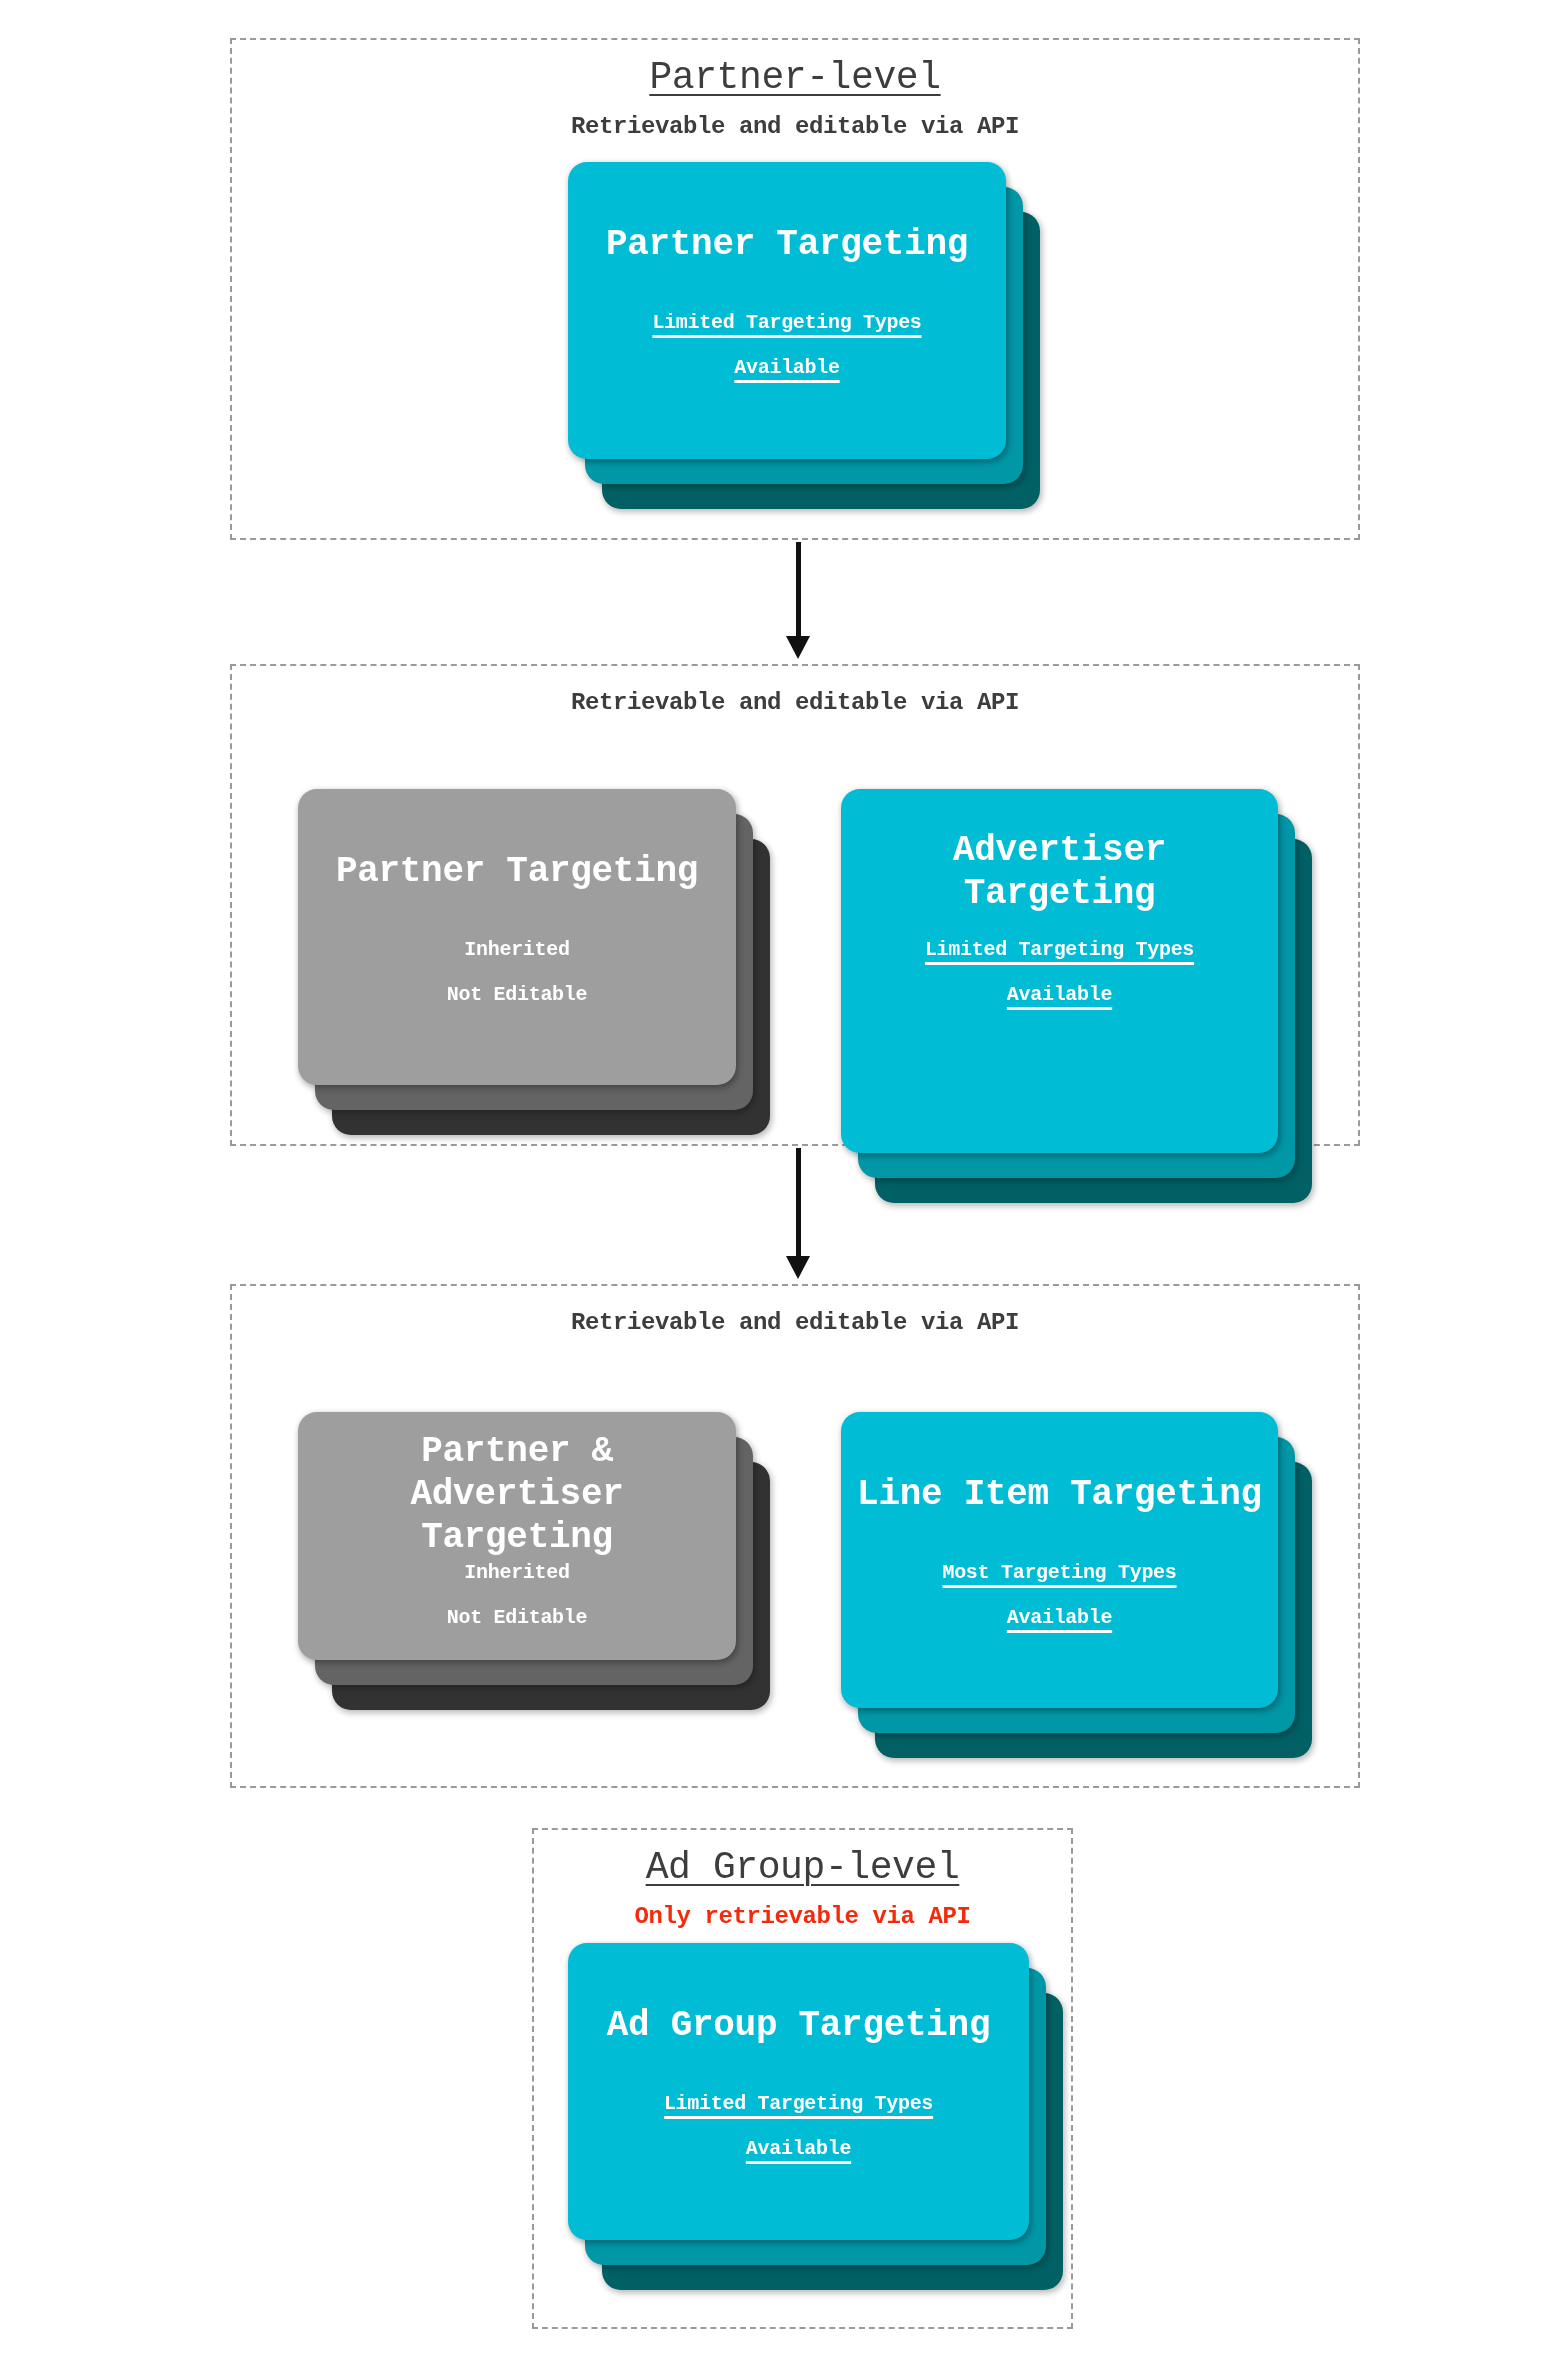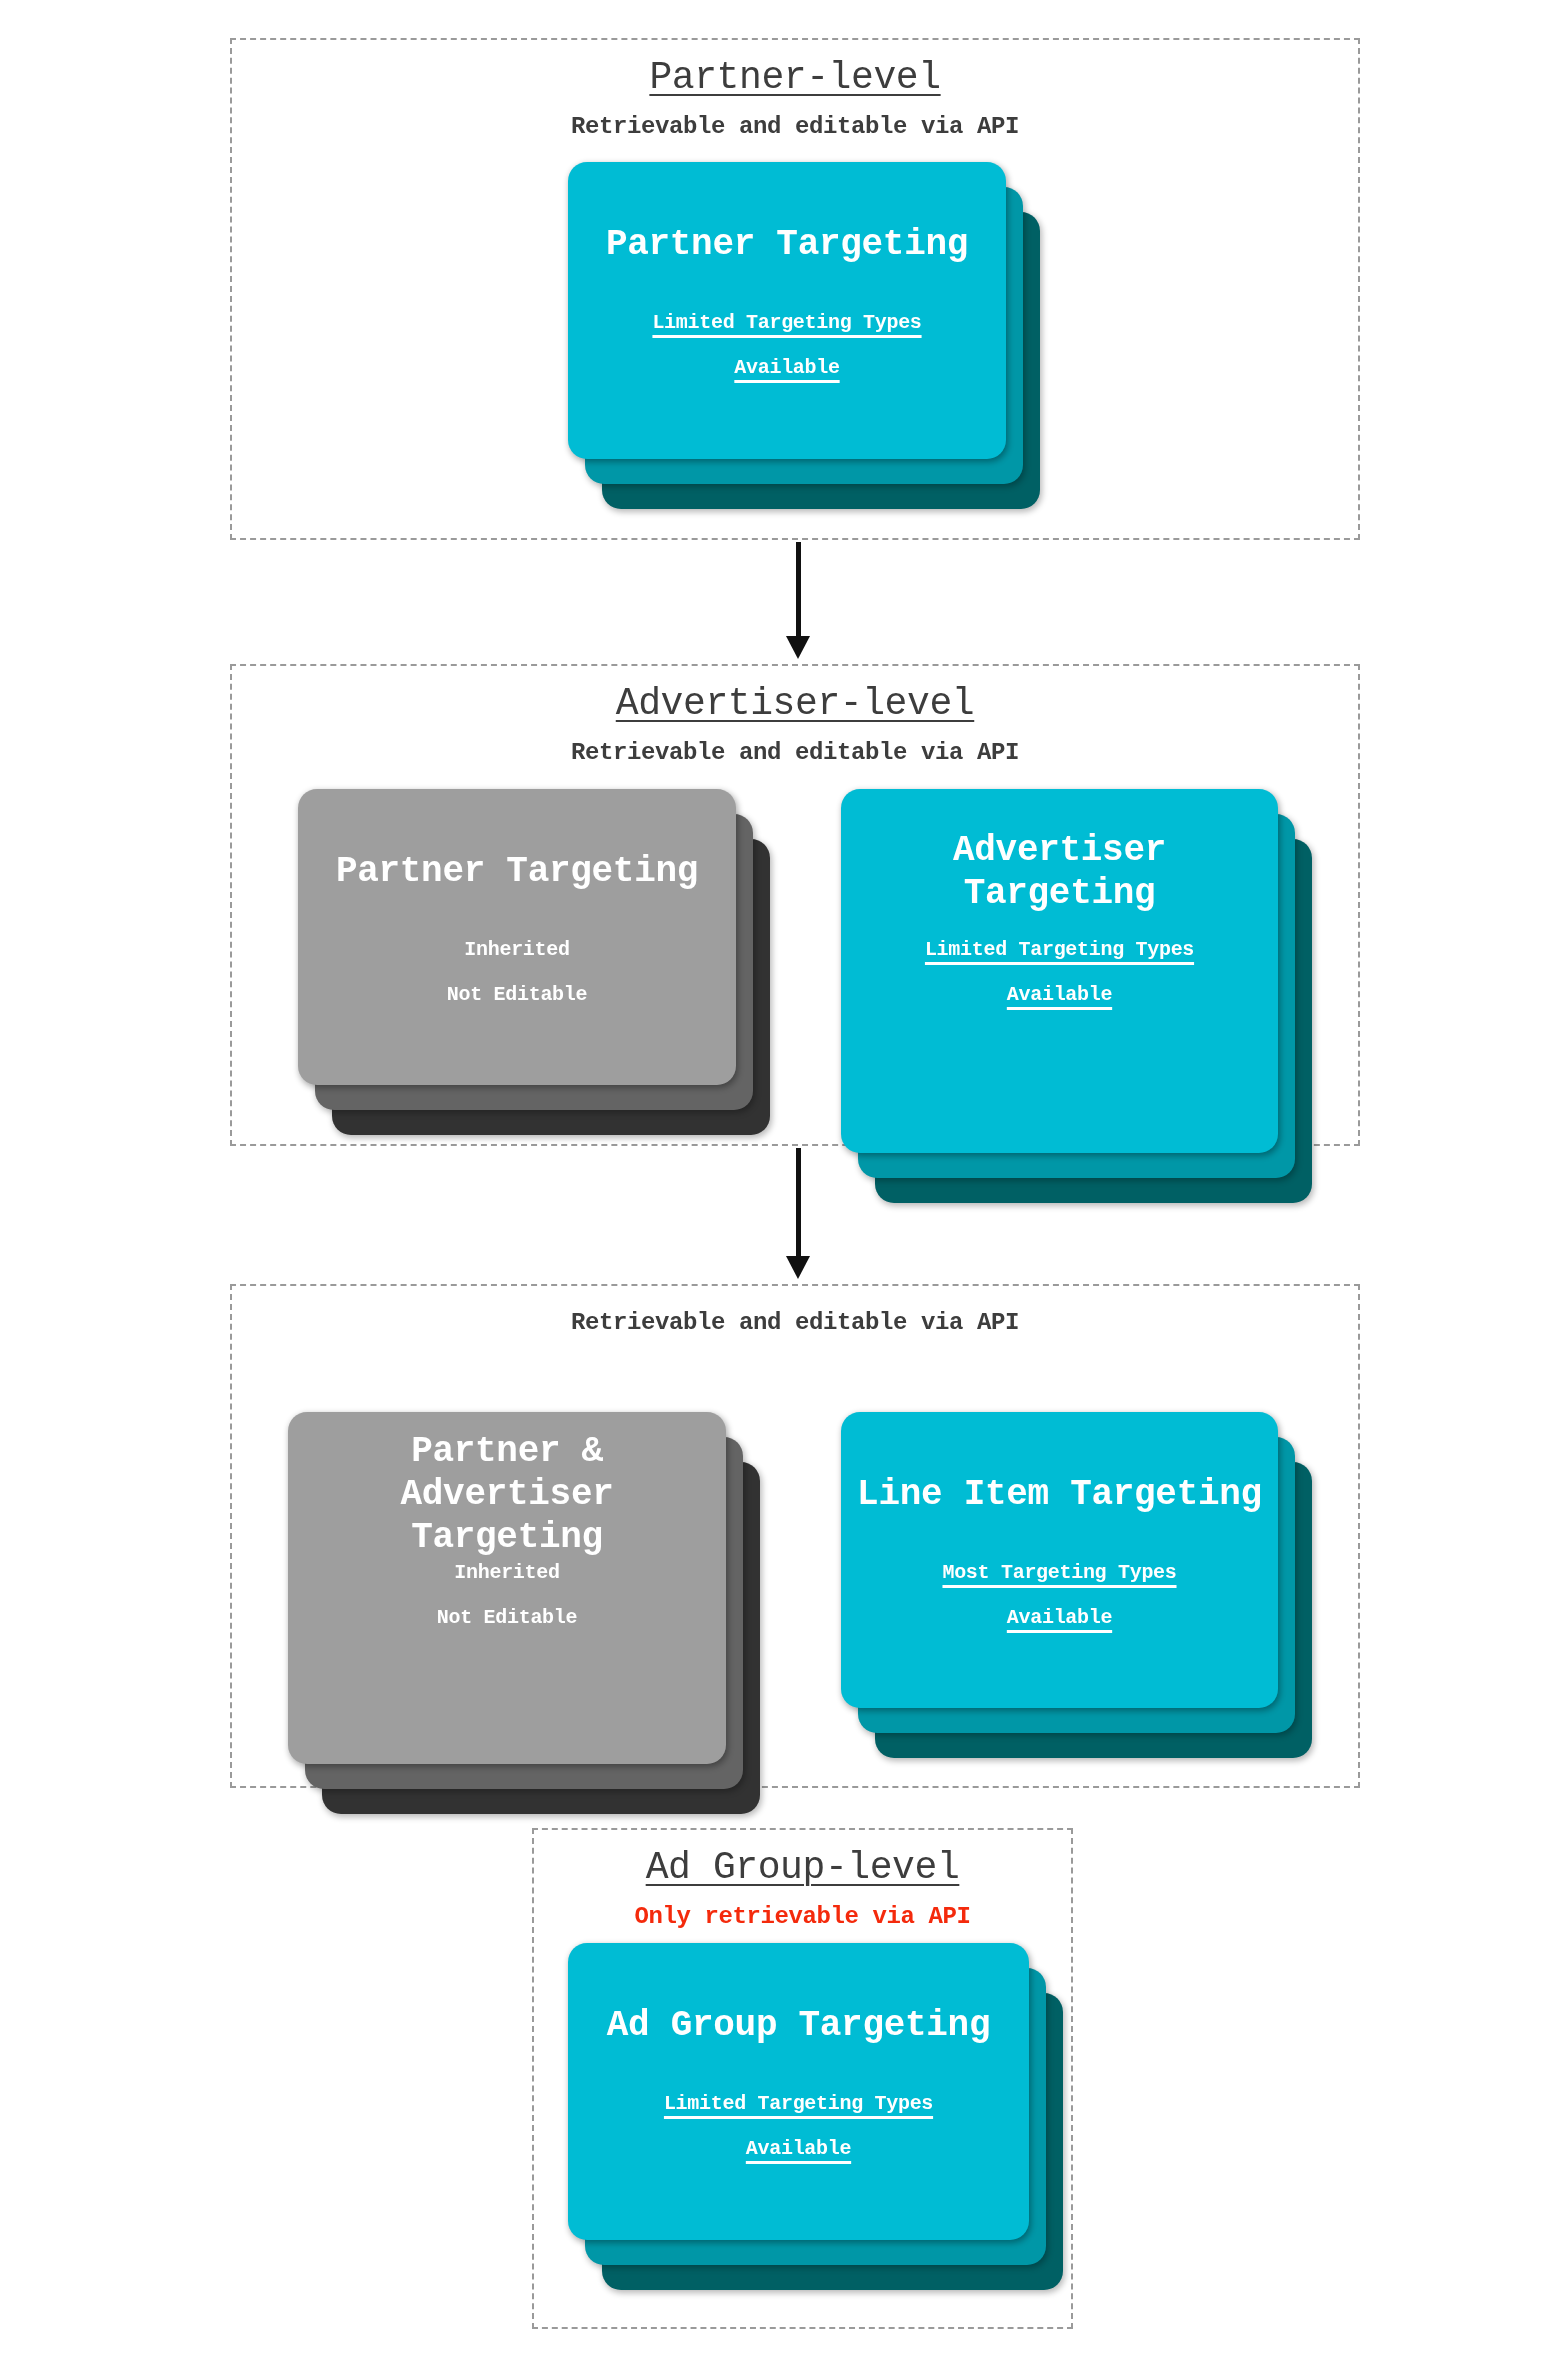--- a/index.html
+++ b/index.html
@@ -75,21 +75,20 @@
           <div class="bl">Available</div>
         </div>
       </div>
     </div>
   </section>
 
   <div class="arrow" style="left:796px; top:542px; height:96px;"></div>
 
   <section class="level" style="left:230px; top:664px; width:1130px; height:482px;">
     <div class="sec-head">
-      <div class="sec-title">Advertiser-level</div>
       <div class="sec-sub">Retrievable and editable via API</div>
     </div>
     <div class="stack" style="left:66px; top:123px; width:438px; height:296px;">
       <div class="layer l3 bg-gray3"></div>
       <div class="layer l2 bg-gray2"></div>
       <div class="card bg-gray">
         <div class="card-title">Partner Targeting</div>
         <div class="card-body">
           <div class="bl">Inherited</div>
           <div class="bl">Not Editable</div>
@@ -108,21 +107,21 @@
       </div>
     </div>
   </section>
 
   <div class="arrow" style="left:796px; top:1148px; height:110px;"></div>
 
   <section class="level" style="left:230px; top:1284px; width:1130px; height:504px;">
     <div class="sec-head">
       <div class="sec-sub">Retrievable and editable via API</div>
     </div>
-    <div class="stack" style="left:56px; top:126px; width:438px; height:352px;">
+    <div class="stack" style="left:66px; top:126px; width:438px; height:248px;">
       <div class="layer l3 bg-gray3"></div>
       <div class="layer l2 bg-gray2"></div>
       <div class="card bg-gray">
         <div class="card-title">Partner &amp; Advertiser Targeting</div>
         <div class="card-body">
           <div class="bl">Inherited</div>
           <div class="bl">Not Editable</div>
         </div>
       </div>
     </div>

